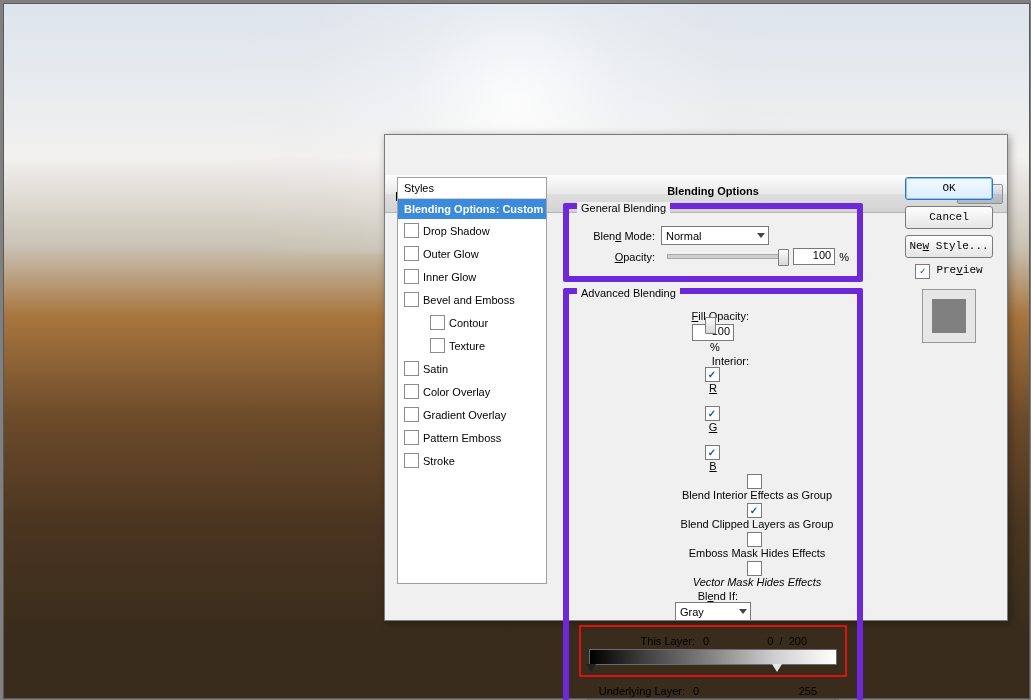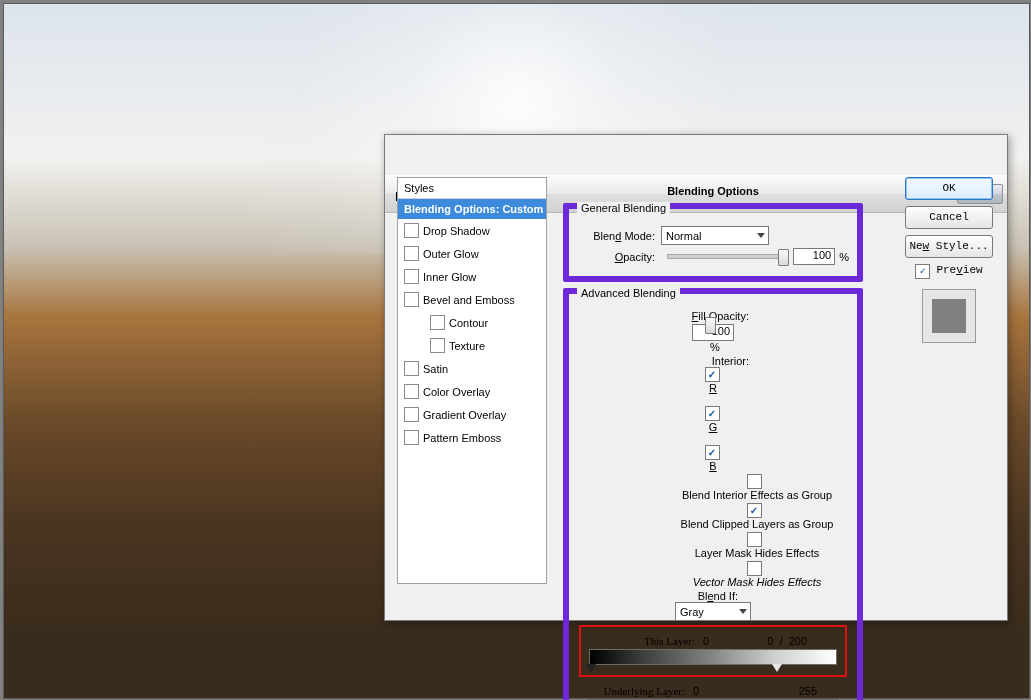--- a/index.html
+++ b/index.html
@@ -154,21 +154,21 @@
   box-shadow:0 0 0 1px #8fc3f4 inset;
   background:linear-gradient(180deg,#f3f9ff,#dceeff);
 }
 .preview-row{ display:flex;align-items:flex-start;justify-content:center;margin-top:6px;}
 .preview-swatch{
   width:52px;height:52px;border:1px solid #999;background:#e6e6e6;margin:10px auto 0;
   display:flex;align-items:center;justify-content:center;
 }
 .preview-inner{width:34px;height:34px;background:#808080;}
 .bi-row{display:flex;align-items:center;margin:2px 0;}
-.bi-lab{width:106px; text-align:right;padding-right:8px;font-family:Liberation Serif, serif;}
+.bi-lab{width:106px; text-align:right;padding-right:8px;}
 </style>
 </head>
 <body>
 
 <div class="photo-bg"></div>
 
 <div class="dialog">
   <div class="titlebar">
     <span class="title">Layer Style</span>
     <div class="closebox">
@@ -216,20 +216,24 @@
             <span class="chk"></span>
             <span>Color Overlay</span>
           </div>
         <div class="item">
             <span class="chk"></span>
             <span>Gradient Overlay</span>
           </div>
         <div class="item">
             <span class="chk"></span>
             <span>Pattern Emboss</span>
+          </div>
+        <div class="item">
+            <span class="chk"></span>
+            <span>Stroke</span>
           </div>
       </div>
     </div>
 
     <div class="center-col">
       <div class="center-title">Blending Options</div>
 
       <div class="fieldset">
         <span class="legend">General Blending</span>
         <div class="row">
@@ -267,21 +271,21 @@
         <div class="row" style="margin-left:84px;">
             <span class="chk-inline"></span>
             <span class="optlabel">Blend Interior Effects as Group</span>
           </div>
         <div class="row" style="margin-left:84px;">
             <span class="chk-inline on"></span>
             <span class="optlabel">Blend Clipped Layers as Group</span>
           </div>
         <div class="row" style="margin-left:84px;">
             <span class="chk-inline"></span>
-            <span class="optlabel">Layer Mask Hides Effects</span>
+            <span class="optlabel">Emboss Mask Hides Effects</span>
           </div>
         <div class="row" style="margin-left:84px;font-style:italic;">
             <span class="chk-inline"></span>
             <span class="optlabel">Vector Mask Hides Effects</span>
           </div>
 
         <div class="blendif-box">
           <div class="row">
             <span class="label2">Bl<span class="u">e</span>nd If:</span>
             <span class="select" style="width:54px">

